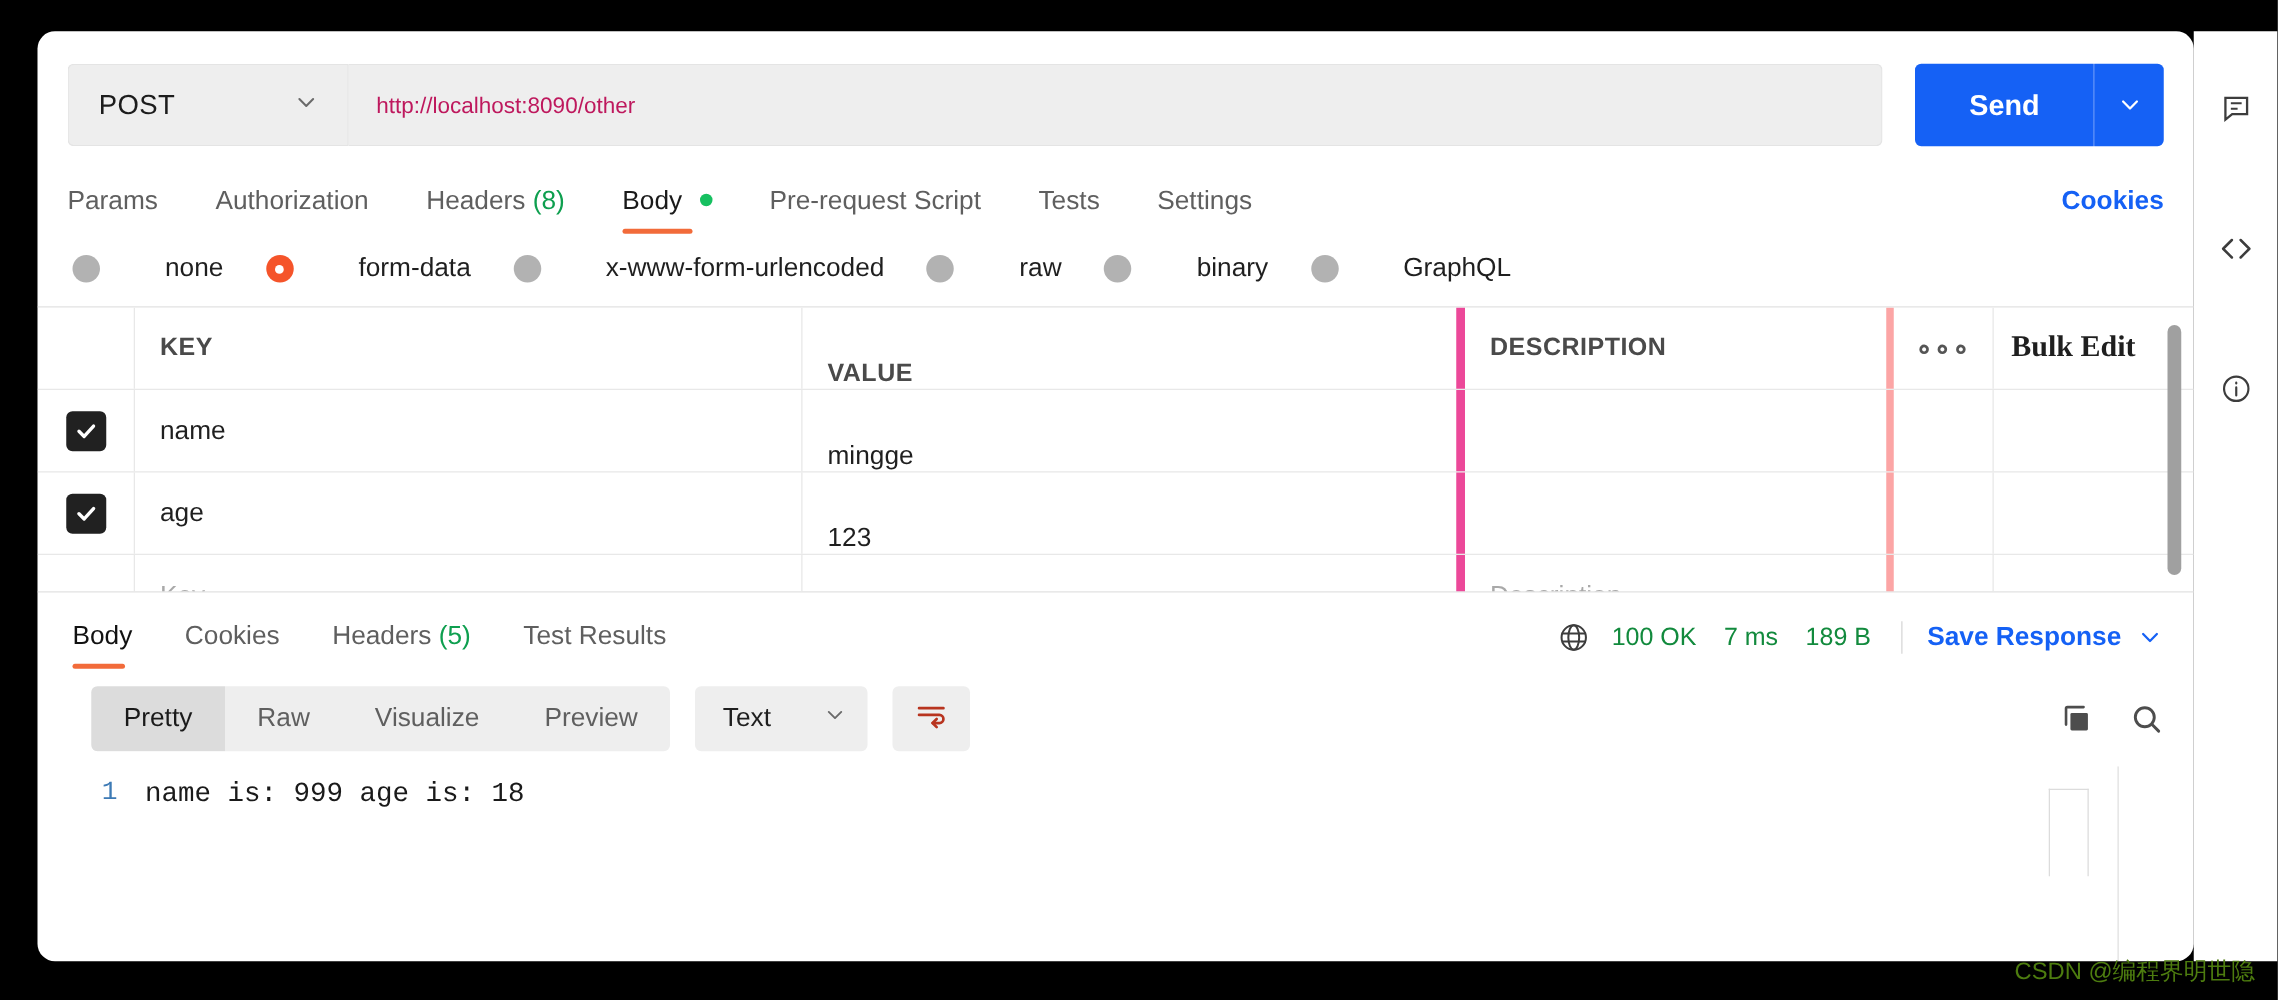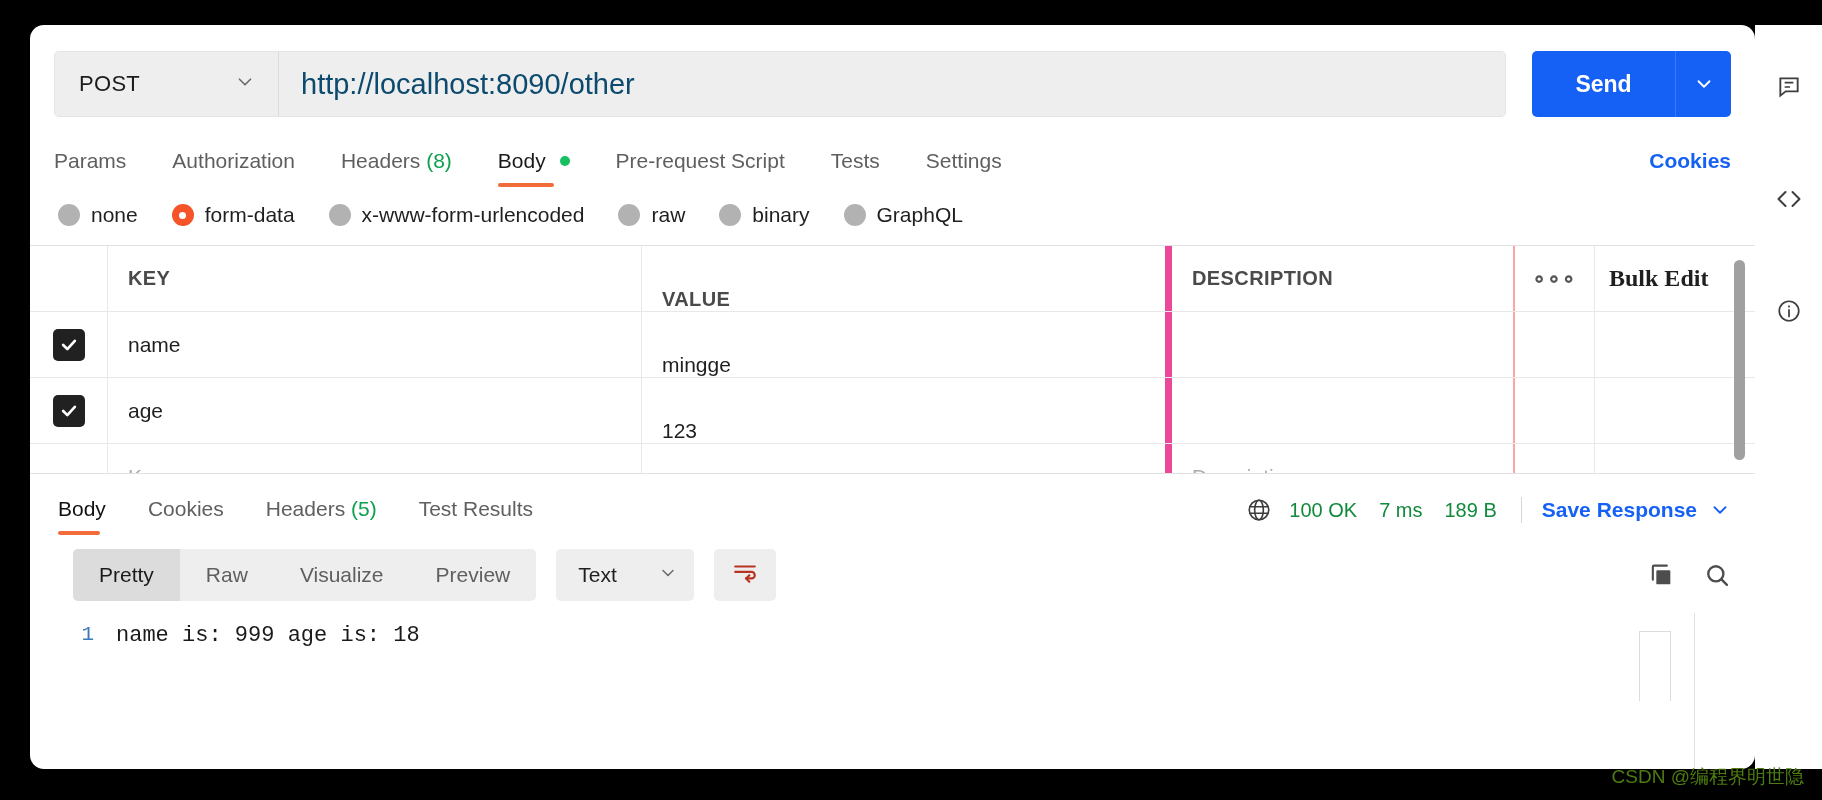--- a/index.html
+++ b/index.html
@@ -45,21 +45,21 @@
   .url-input-wrap {
     flex: 1; height: 66px;
     background: #eeeeee;
     border: 1px solid #e4e4e4;
     border-left: none;
     border-radius: 0 5px 5px 0;
     display: flex; align-items: center;
     padding: 0 22px;
     cursor: text;
   }
-  .url-text { font-size: 29px; color: #0c4a6e; }
+  .url-text { font-size: 18px; color: #be185d; }
   .send-group { display: flex; margin-left: 26px; }
   .send-btn {
     width: 143px; height: 66px;
     background: #1561f5;
     border: none;
     border-radius: 5px 0 0 5px;
     color: #fff; font-size: 23px; font-weight: bold;
     font-family: "Liberation Sans", sans-serif;
     cursor: pointer;
     display: flex; align-items: center; justify-content: center;
@@ -113,21 +113,21 @@
     padding-bottom: 14px;
     cursor: pointer;
   }
 
   
   .radio-row {
     display: flex; align-items: center;
     padding: 16px 24px 18px 28px;
     flex: 0 0 auto;
   }
-  .radio-item { display: flex; align-items: center; margin-right: 34px; cursor: pointer; }
+  .radio-item { display: flex; align-items: center; margin-right: 34px; cursor: pointer; gap: 41px; }
   .radio-dot {
     width: 22px; height: 22px; border-radius: 50%;
     background: #b2b2b2; margin-right: 11px;
     flex: 0 0 auto;
     display: flex; align-items: center; justify-content: center;
   }
   .radio-item.selected .radio-dot { background: #f5542a; }
   .radio-item.selected .radio-dot::after {
     content: ""; width: 7px; height: 7px; border-radius: 50%; background: #fff;
   }
@@ -151,21 +151,21 @@
   .kv-row.head .cell-check { border-right: 1px solid #e8e8e8; }
   .cb {
     width: 32px; height: 32px;
     background: #212121; border-radius: 5px;
     display: flex; align-items: center; justify-content: center;
     cursor: pointer;
   }
   .cb svg { display: block; }
   .cell-key   { flex: 0 0 534px; display: flex; align-items: center; padding-left: 20px; border-right: 1px solid #e8e8e8; }
   .cell-value { flex: 0 0 530px; display: flex; align-items: flex-end; padding-left: 20px; border-right: 7px solid #ec4899; }
-  .cell-desc  { flex: 1 1 auto;  display: flex; align-items: center; padding-left: 20px; border-right: 2px solid #fca5a5; }
+  .cell-desc  { flex: 1 1 auto;  display: flex; align-items: center; padding-left: 20px; border-right: 6px solid #fca5a5; }
   .cell-dots  { flex: 0 0 80px;  display: flex; align-items: center; justify-content: center; border-right: 1px solid #e8e8e8; }
   .cell-bulk  { flex: 0 0 160px; display: flex; align-items: center; padding-left: 14px; }
   .th { font-size: 20px; font-weight: bold; color: #4a4a4a; letter-spacing: .4px; }
   .td { font-size: 21px; color: #1f1f1f; }
   .td.placeholder { color: #a9a9a9; }
   .dots { font-size: 22px; font-weight: bold; color: #555; letter-spacing: 1px; }
   .bulk { font-size: 24px; font-weight: bold; color: #1f1f1f; cursor: pointer; font-family: Liberation Serif, serif; }
   .table-scrollbar {
     position: absolute;
     right: 10px; top: 14px;

